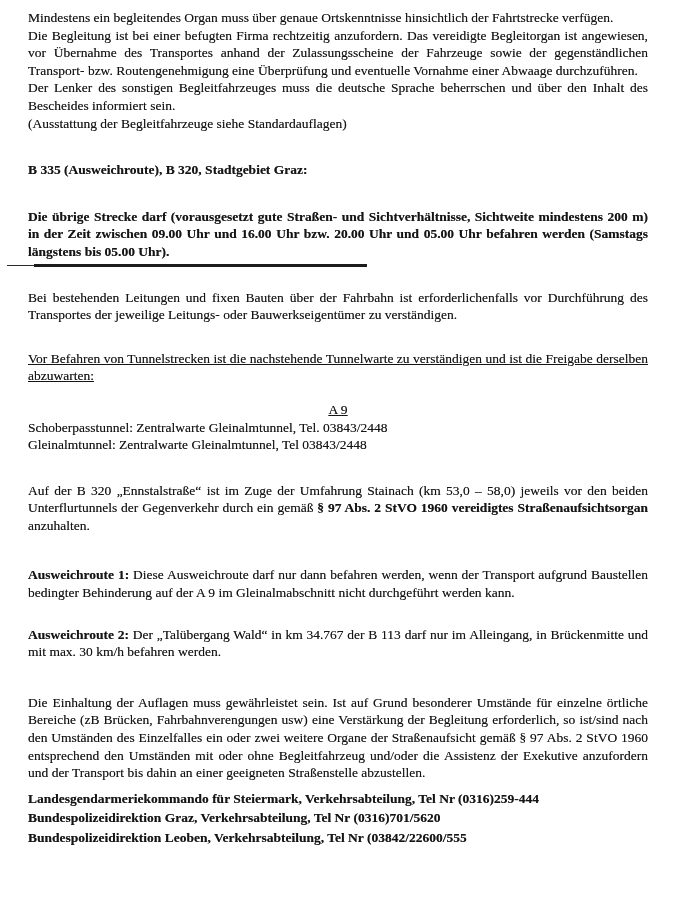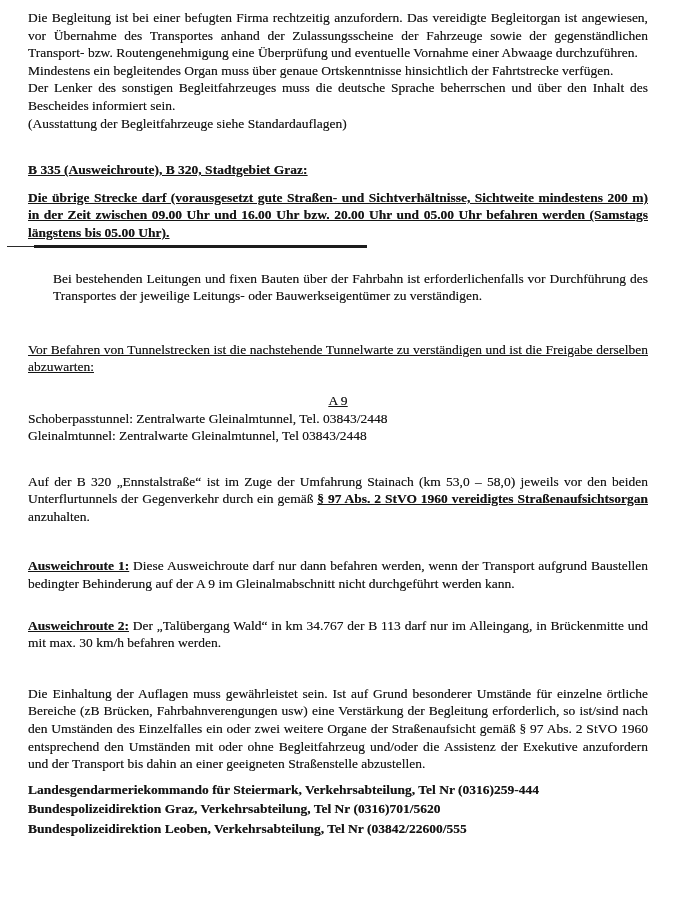--- a/index.html
+++ b/index.html
@@ -23,61 +23,60 @@
     text-shadow: 0 0 0.5px rgba(20,20,20,0.55);
   }
   p {
     margin: 0;
     font-size: 13.5px;
     line-height: 17.6px;
     text-align: justify;
   }
   .bu {
     font-weight: bold;
-    text-decoration: underline;
   }
   .u {
     text-decoration: underline;
   }
   .heading {
     margin-top: 29px;
     text-align: left;
   }
-  .rule2 { margin-top: 10px; }
+  .rule2 { margin-top: 29px; }
   .stray-rule {
     margin: 3px 0 0 6px;
     width: 333px;
     height: 3px;
     background: #1c1c1c;
     box-shadow: -28px 0 0 -1px #2a2a2a; 
   }
-  .leitungen { margin-top: 22px; margin-left: 25px; }
-  .tunnel-notice { margin-top: 36px; }
+  .leitungen { margin-top: 22px; }
+  .tunnel-notice { margin-top: 26px; }
   .tunnel-route { margin-top: 16px; text-align: center; }
   .tunnel-line { text-align: left; }
   .ennstal { margin-top: 28px; }
   .ausweich1 { margin-top: 32px; }
   .ausweich2 { margin-top: 24px; }
   .einhaltung { margin-top: 33px; }
   .footer {
     margin-top: 7px;
   }
   .footer p {
     text-align: left;
     line-height: 19.5px;
     font-weight: bold;
   }
 </style>
 </head>
 <body>
 
 <div class="page">
 
+  <p>Mindestens ein begleitendes Organ muss über genaue Ortskenntnisse hinsichtlich der Fahrtstrecke verfügen.</p>
   <p>Die Begleitung ist bei einer befugten Firma rechtzeitig anzufordern. Das vereidigte Begleitorgan ist angewiesen, vor Übernahme des Transportes anhand der Zulassungsscheine der Fahrzeuge sowie der gegenständlichen Transport- bzw. Routengenehmigung eine Überprüfung und eventuelle Vornahme einer Abwaage durchzuführen.</p>
-  <p>Mindestens ein begleitendes Organ muss über genaue Ortskenntnisse hinsichtlich der Fahrtstrecke verfügen.</p>
   <p>Der Lenker des sonstigen Begleitfahrzeuges muss die deutsche Sprache beherrschen und über den Inhalt des Bescheides informiert sein.</p>
   <p>(Ausstattung der Begleitfahrzeuge siehe Standardauflagen)</p>
 
   <p class="heading"><span class="bu">B 335 (Ausweichroute), B 320, Stadtgebiet Graz:</span></p>
   <p class="rule2"><span class="bu">Die übrige Strecke darf (vorausgesetzt gute Straßen- und Sichtverhältnisse, Sichtweite mindestens 200 m) in der Zeit zwischen 09.00 Uhr und 16.00 Uhr bzw. 20.00 Uhr und 05.00 Uhr befahren werden (Samstags längstens bis 05.00 Uhr).</span></p>
 
   <div class="stray-rule"></div>
 
   <p class="leitungen">Bei bestehenden Leitungen und fixen Bauten über der Fahrbahn ist erforderlichenfalls vor Durchführung des Transportes der jeweilige Leitungs- oder Bauwerkseigentümer zu verständigen.</p>
 

